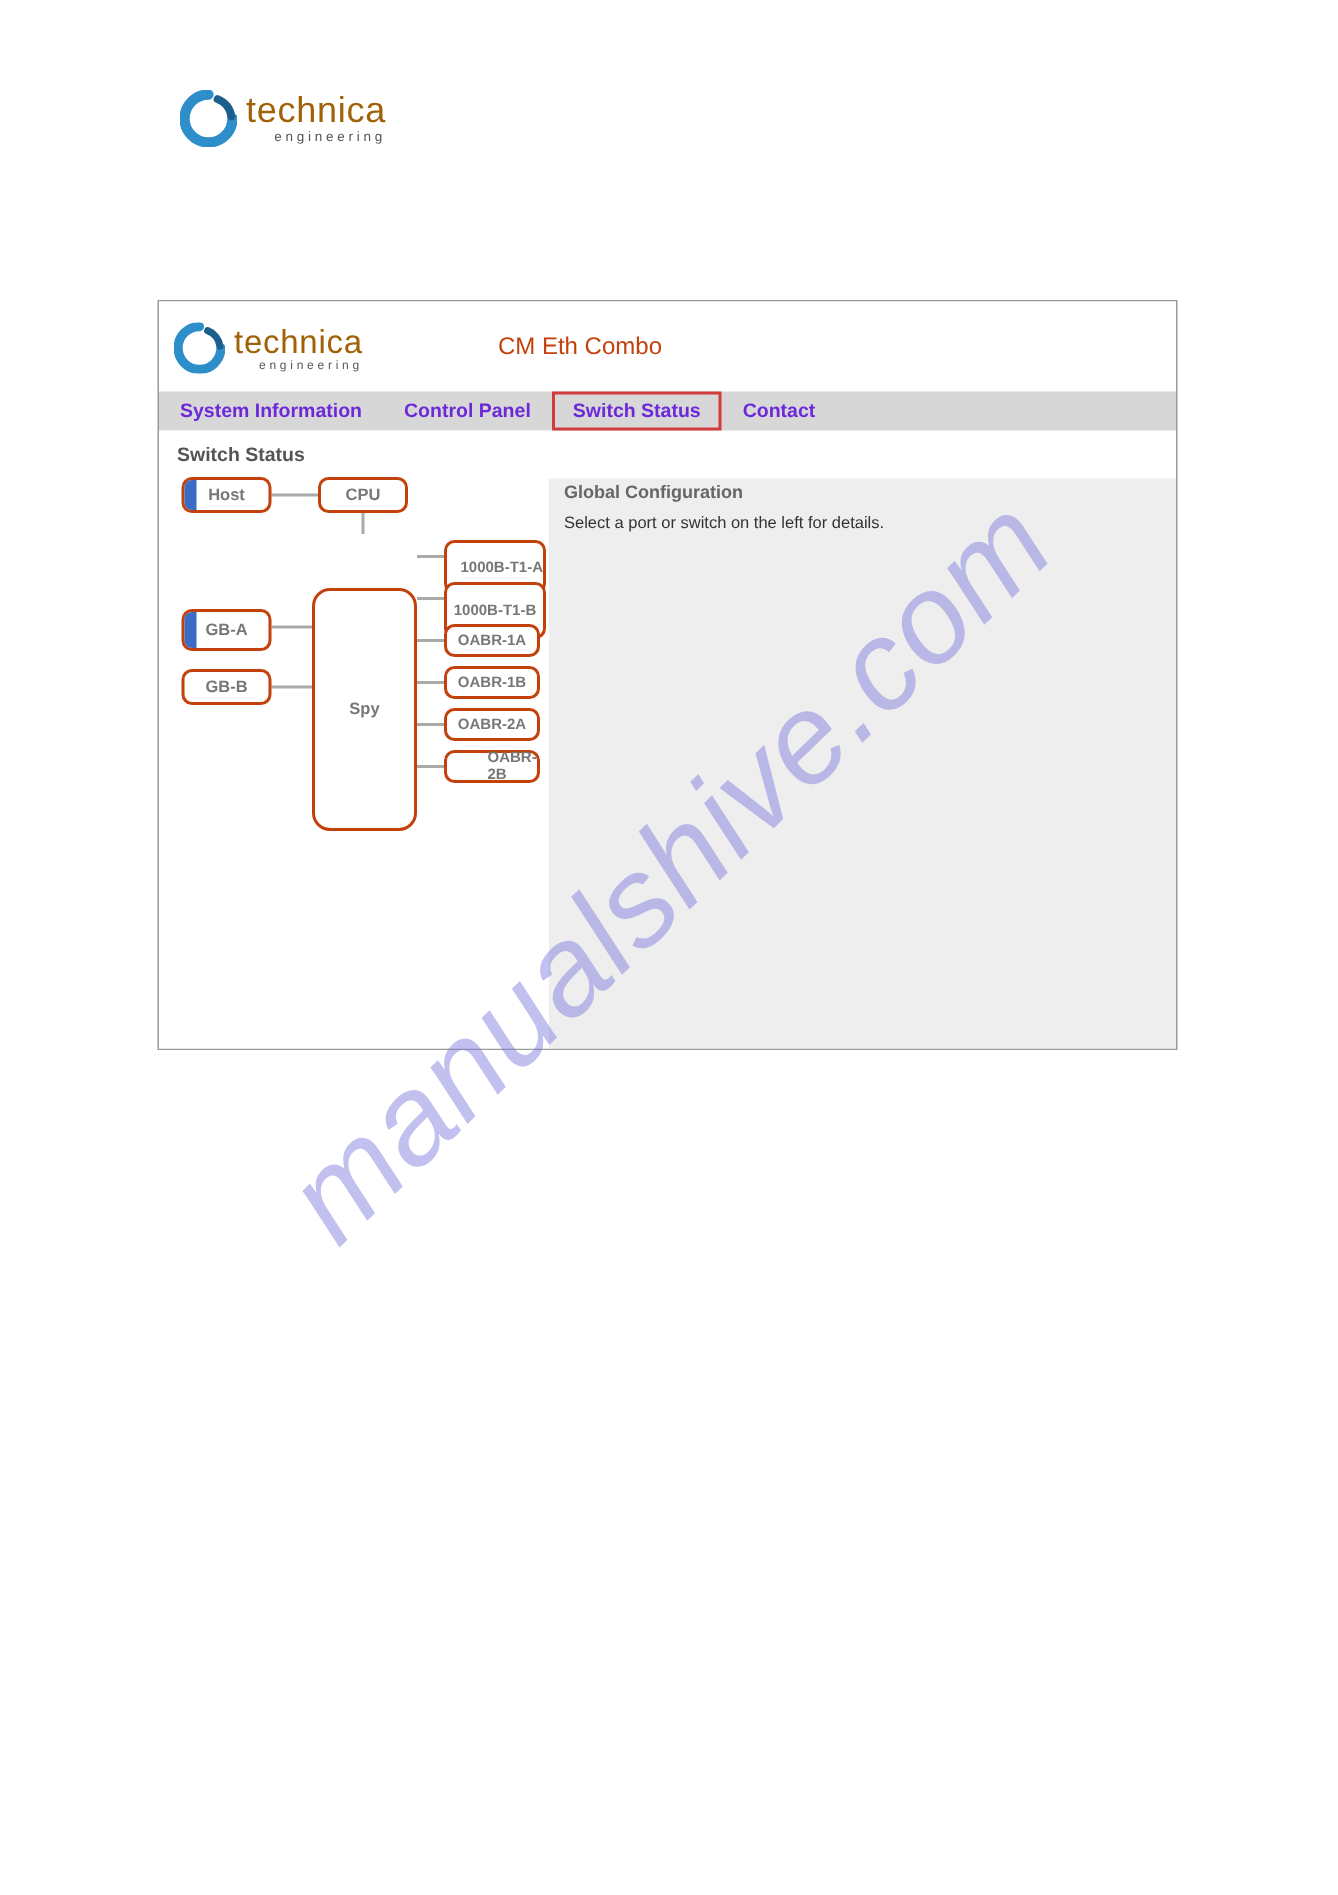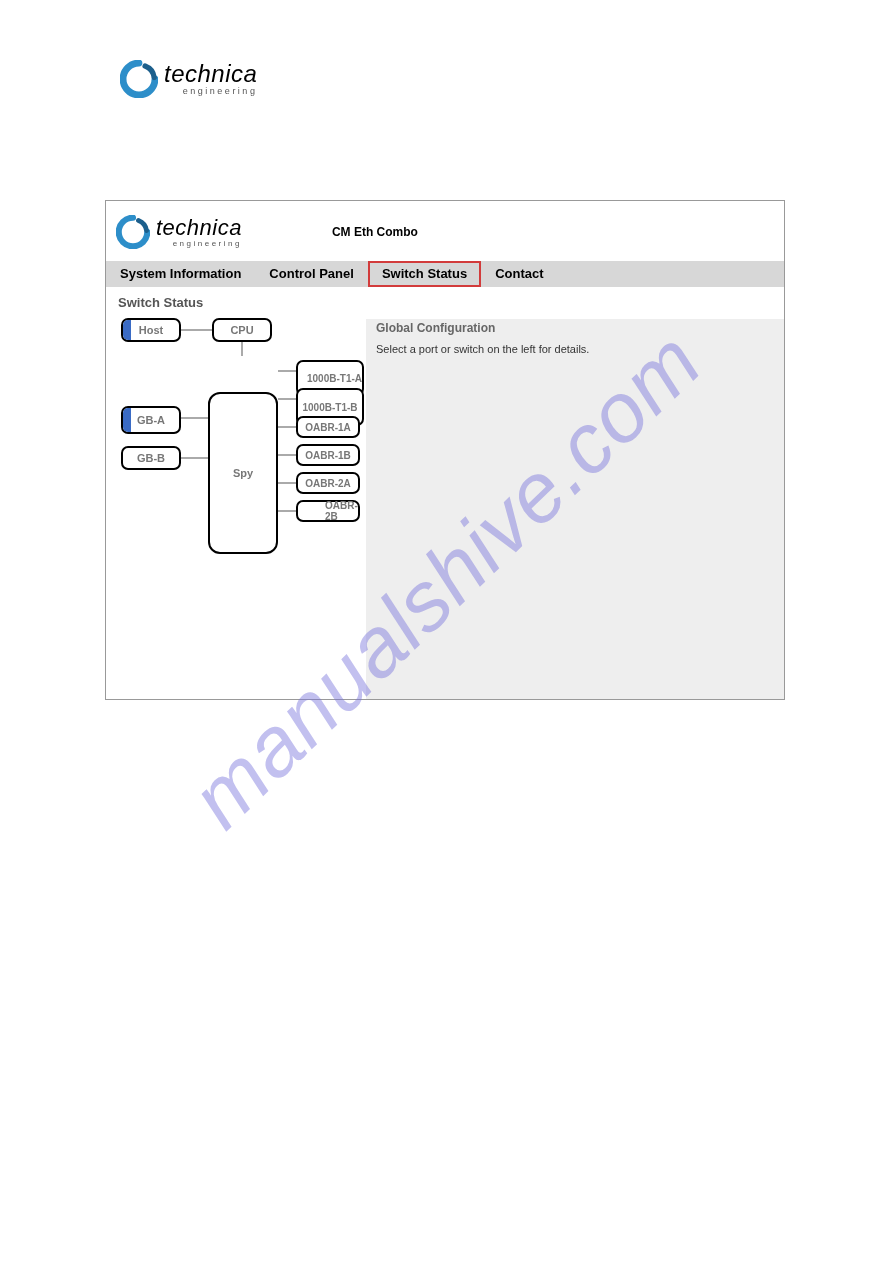--- a/index.html
+++ b/index.html
@@ -24,24 +24,23 @@
       gap: 6px;
     }
     .logo-mark svg { display: block; }
     .logo-text {
       display: flex;
       flex-direction: column;
       line-height: 1;
     }
     .logo-text .main {
       font-size: 24px;
-      color: #000000;
+      color: #a16207;
       font-weight: 500;
       letter-spacing: 0.5px;
-      font-style: italic;
     }
     .logo-text .sub {
       font-size: 9px;
       color: #555;
       letter-spacing: 2.5px;
       margin-top: 1px;
       text-align: right;
     }
 
     
@@ -61,37 +60,37 @@
     .app-header {
       display: flex;
       align-items: center;
       gap: 90px;
       padding: 14px 10px 12px 10px;
       background: #fff;
     }
     .app-header .logo-text .main { font-size: 22px; }
     .app-header .logo-text .sub { font-size: 8px; }
     .app-title {
-      font-size: 12px;
-      color: #000000;
-      font-weight: 700;
+      font-size: 16px;
+      color: #c2410c;
+      font-weight: 400;
     }
 
     
     .tab-bar {
       display: flex;
       align-items: center;
       background: #d7d7d7;
       height: 26px;
     }
     .tab {
       padding: 0 14px;
       line-height: 26px;
       font-size: 13px;
-      color: #000000;
+      color: #6d28d9;
       font-weight: 700;
       cursor: pointer;
       text-align: right;
     }
     .tab.active {
       border: 2px solid #d23b3b;
       line-height: 22px;
       padding: 0 12px;
     }
 
@@ -117,21 +116,21 @@
       margin-bottom: 8px;
       padding-left: 2px;
     }
     .diagram {
       position: relative;
       width: 250px;
       height: 210px;
     }
     .node {
       position: absolute;
-      border: 2px solid #000000;
+      border: 2px solid #c2410c;
       border-radius: 7px;
       background: #fff;
       display: flex;
       align-items: center;
       justify-content: center;
       font-size: 11px;
       font-weight: 700;
       color: #777;
       cursor: pointer;
     }

